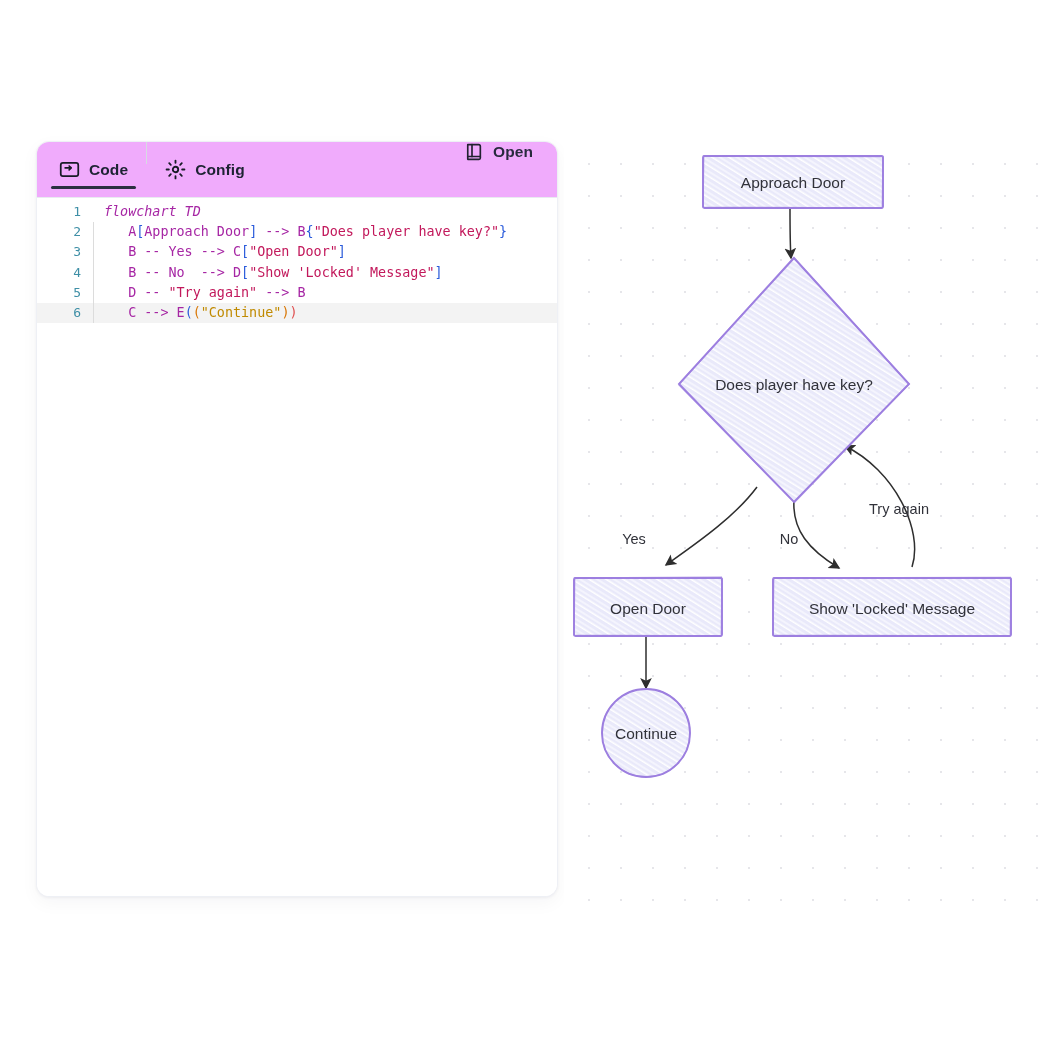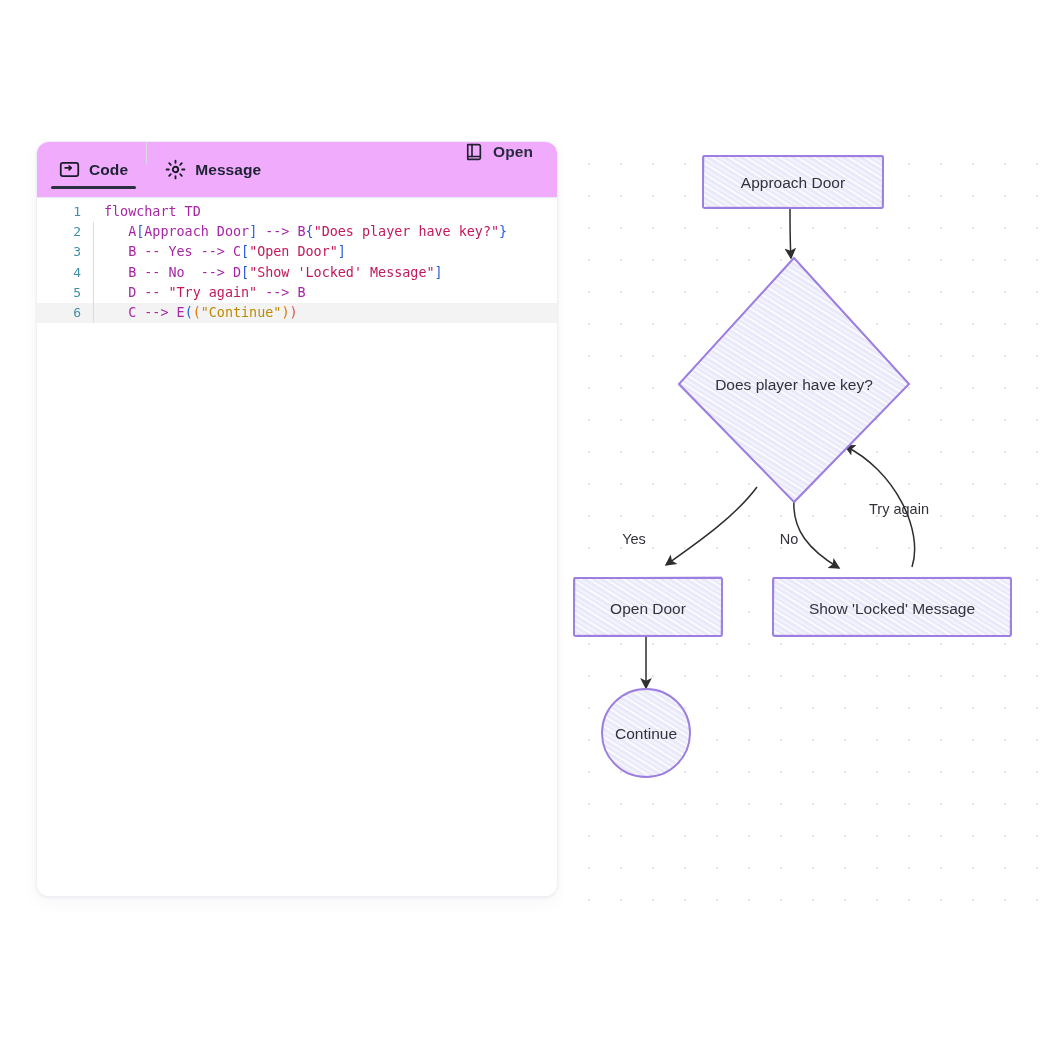--- a/index.html
+++ b/index.html
@@ -94,21 +94,21 @@
     width: 1px;
     align-self: stretch;
     background: #dcdcdc;
     margin-right: 0px;
     flex: 0 0 auto;
   }
   .ltext { padding-left: 10px; flex: 1 1 auto; }
   .code-line.noguide .guide { background: transparent; }
 
   
-  .t-kw   { color: #a626a4; }
+  .t-kw   { color: #a626a4; font-style: italic; }
   .t-id   { color: #a626a4; }
   .t-br   { color: #2a5bdb; }
   .t-br2  { color: #d97706; }
   .t-br3  { color: #e05252; }
   .t-str  { color: #c2185b; }
   .t-arr  { color: #a626a4; }
   .t-yel  { color: #c08a00; }
   .t-plain{ color: #383a42; }
 
   
@@ -156,21 +156,21 @@
 
       <div class="tab">
         <span class="icon">
           <svg width="21" height="21" viewBox="0 0 24 24" fill="none" stroke="#171b26" stroke-width="2.1" stroke-linecap="round" stroke-linejoin="round">
             <circle cx="12" cy="12" r="3.1"></circle>
             <path d="M12 1.8v2.6M12 19.6v2.6M22.2 12h-2.6M4.4 12H1.8
                      M19.2 4.8l-1.85 1.85M6.65 17.35L4.8 19.2
                      M19.2 19.2l-1.85-1.85M6.65 6.65L4.8 4.8"></path>
           </svg>
         </span>
-        <span class="tlabel">Message</span>
+        <span class="tlabel">Config</span>
       </div>
 
       <div class="tab-right">
         <div class="tab">
           <span class="icon">
             <svg width="20" height="20" viewBox="0 0 24 24" fill="none" stroke="#171b26" stroke-width="2" stroke-linecap="round" stroke-linejoin="round">
               <path d="M4.5 3.2h13.3a1.8 1.8 0 0 1 1.8 1.8v14.2a1.6 1.6 0 0 1-1.6 1.6H4.5z"></path>
               <path d="M4.5 17.4h14.9"></path>
               <path d="M9.6 3.2v14.2"></path>
             </svg>

